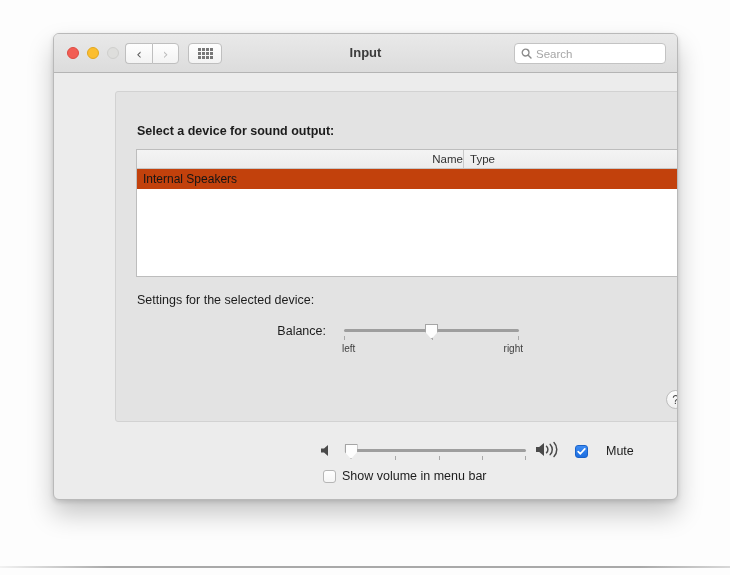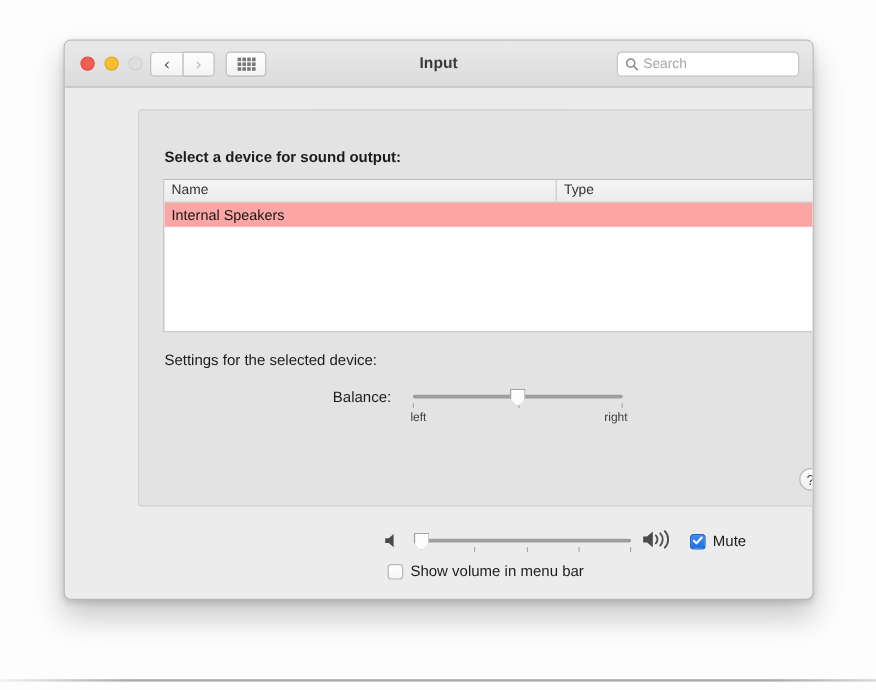--- a/index.html
+++ b/index.html
@@ -200,29 +200,29 @@
     background: linear-gradient(to bottom, #f4f4f4, #ececec);
     border-bottom: 1px solid #c6c6c6;
     box-sizing: border-box;
   }
   .th {
     font-size: 11.5px;
     color: #323232;
     padding: 3px 0 0 6px;
     box-sizing: border-box;
   }
-  .th.col-name { width: 327px; border-right: 1px solid #c9c9c9; }
+  .th.col-name { width: 327px; border-right: 1px solid #c9c9c9; text-align: right; }
   .th.col-type { flex: 1; }
 
   .trow {
     display: flex;
     height: 20px;
     box-sizing: border-box;
   }
-  .trow.selected { background: #fca5a5; }
+  .trow.selected { background: #c2410c; }
   .td {
     font-size: 12px;
     color: #151515;
     padding: 3px 0 0 6px;
     box-sizing: border-box;
   }
   .td.col-name { width: 327px; }
   .td.col-type { flex: 1; }
 
   
@@ -325,20 +325,21 @@
     left: 297px; top: 4px;
     width: 175px; height: 24px;
   }
   #spk-high { position: absolute; left: 481px; top: 3px; }
 
   #mute-group {
     position: absolute;
     left: 521px; top: 6px;
     display: flex;
     align-items: center;
+    gap: 12px;
   }
   #menubar-group {
     position: absolute;
     left: 269px; top: 435px;
     display: flex;
     align-items: center;
   }
   .cbox {
     width: 13px; height: 13px;
     border-radius: 3px;

